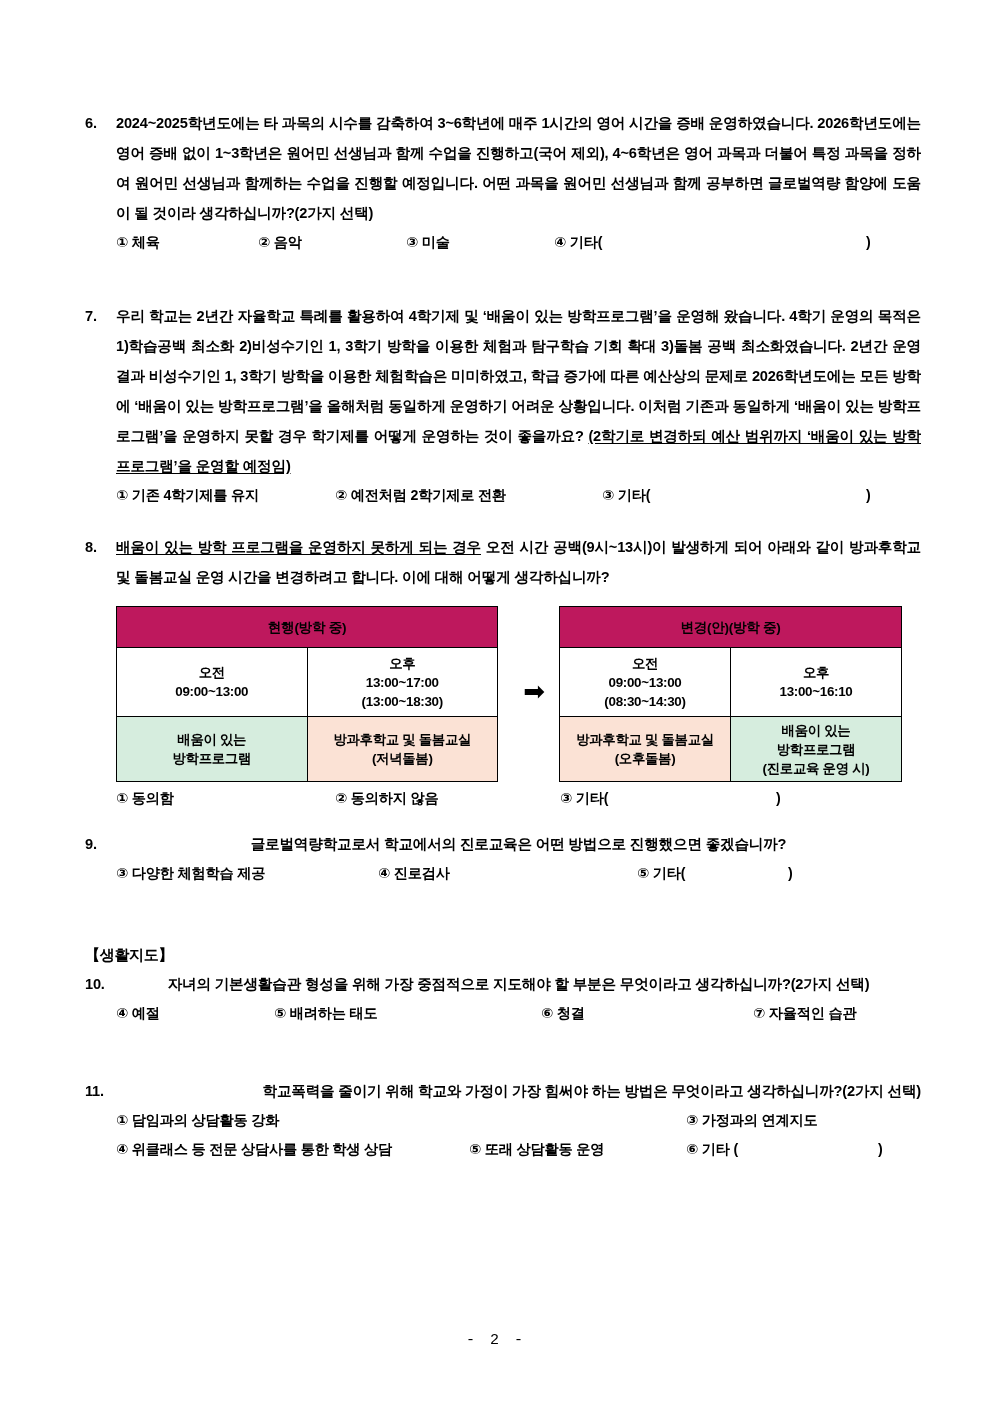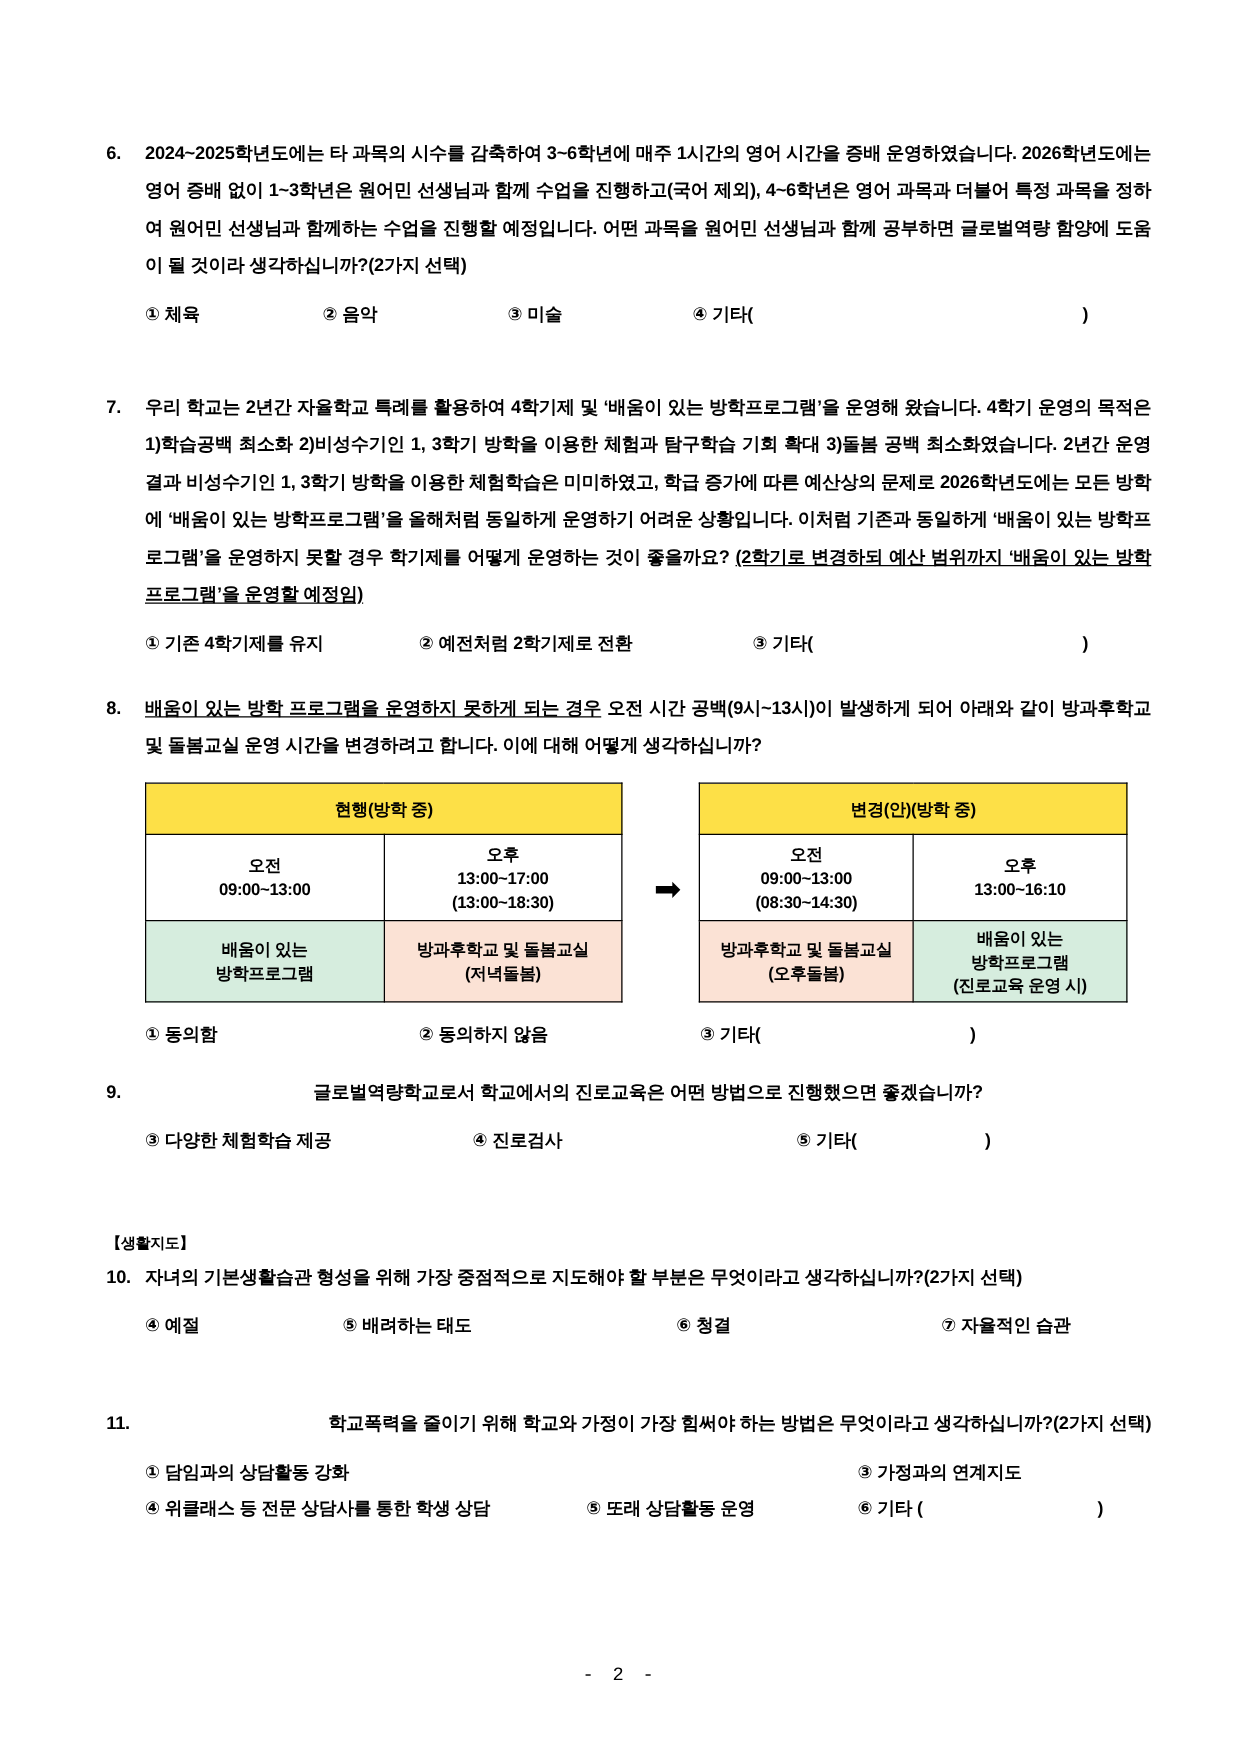--- a/index.html
+++ b/index.html
@@ -51,21 +51,20 @@
   .q-text {
     flex: 1 1 auto;
     font-weight: bold;
     text-align: justify;
     text-justify: inter-character;
   }
   .q-text .ul { text-decoration: underline; text-underline-offset: 2px; }
 
   
   .opts {
-    margin-top: 10px;
     padding-left: 31px;
     font-size: 14.2px;
     line-height: 29px;
     font-weight: bold;
     letter-spacing: -0.2px;
   }
   .opt-row {
     display: block;
     white-space: nowrap;
     position: relative;
@@ -98,21 +97,21 @@
   table.sched.left  { left: 0px;   width: 382px; }
   table.sched.right { left: 443px; width: 343px; }
   table.sched td {
     border: 1.6px solid #000000;
     text-align: center;
     vertical-align: middle;
     padding: 3px 2px;
     line-height: 19px;
   }
   td.hdr {
-    background: #fde047;
+    background: #be185d;
     height: 34px;
     font-size: 13.6px;
   }
   td.time {
     background: #ffffff;
     height: 62px;
   }
   td.green { background: #D6EDDE; height: 58px; }
   td.peach { background: #FBE2D5; height: 58px; }
   .arrow {
@@ -121,21 +120,21 @@
     top: 72px;
     width: 40px;
     text-align: center;
     font-size: 26px;
     line-height: 26px;
     color: #000000;
   }
 
   
   .section-head {
-    font-size: 12px;
+    font-size: 15px;
     font-weight: bold;
     letter-spacing: -0.3px;
     margin-bottom: 4px;
   }
 
   
   .sp-q6-q7 { height: 44px; }
   .sp-q7-q8 { height: 22px; }
   .sp-q8opts-q9 { height: 16px; }
   .sp-q9-sec { height: 58px; }
@@ -291,21 +290,21 @@
       </div>
     </div>
 
     <div class="sp-q9-sec"></div>
 
     <div class="section-head">【생활지도】</div>
 
     <div class="q">
       <div class="q-body">
         <span class="q-num">10.</span>
-        <span class="q-text" style="text-align:left">자녀의 기본생활습관 형성을 위해 가장 중점적으로 지도해야 할 부분은 무엇이라고 생각하십니까?(2가지 선택)</span>
+        <span class="q-text" style="text-align:center">자녀의 기본생활습관 형성을 위해 가장 중점적으로 지도해야 할 부분은 무엇이라고 생각하십니까?(2가지 선택)</span>
       </div>
       <div class="opts">
         <div class="opt-row">
           <span class="opt" style="left:0px"><span class="mark">④</span><span>예절</span></span>
           <span class="opt" style="left:158px"><span class="mark">⑤</span><span>배려하는 태도</span></span>
           <span class="opt" style="left:425px"><span class="mark">⑥</span><span>청결</span></span>
           <span class="opt" style="left:637px"><span class="mark">⑦</span><span>자율적인 습관</span></span>
         </div>
       </div>
     </div>

